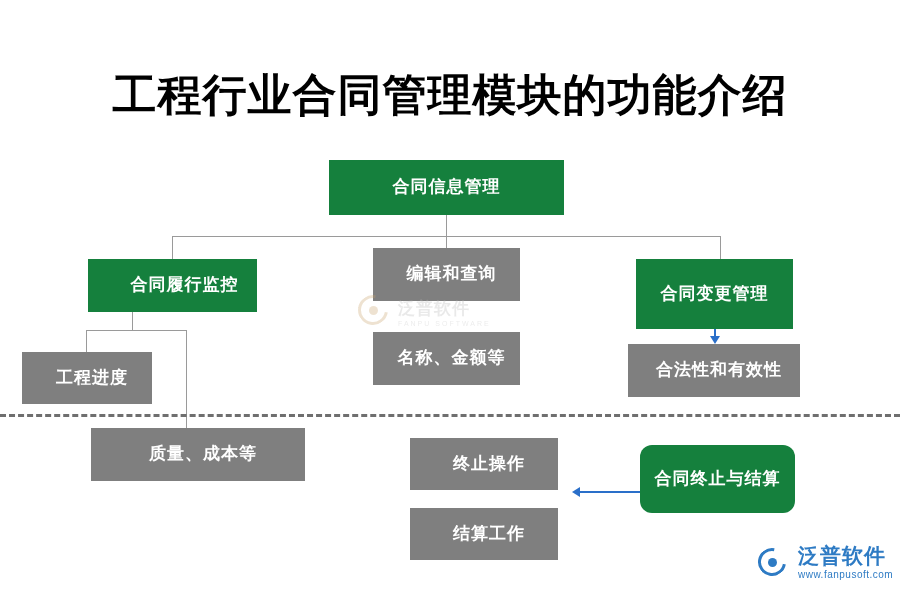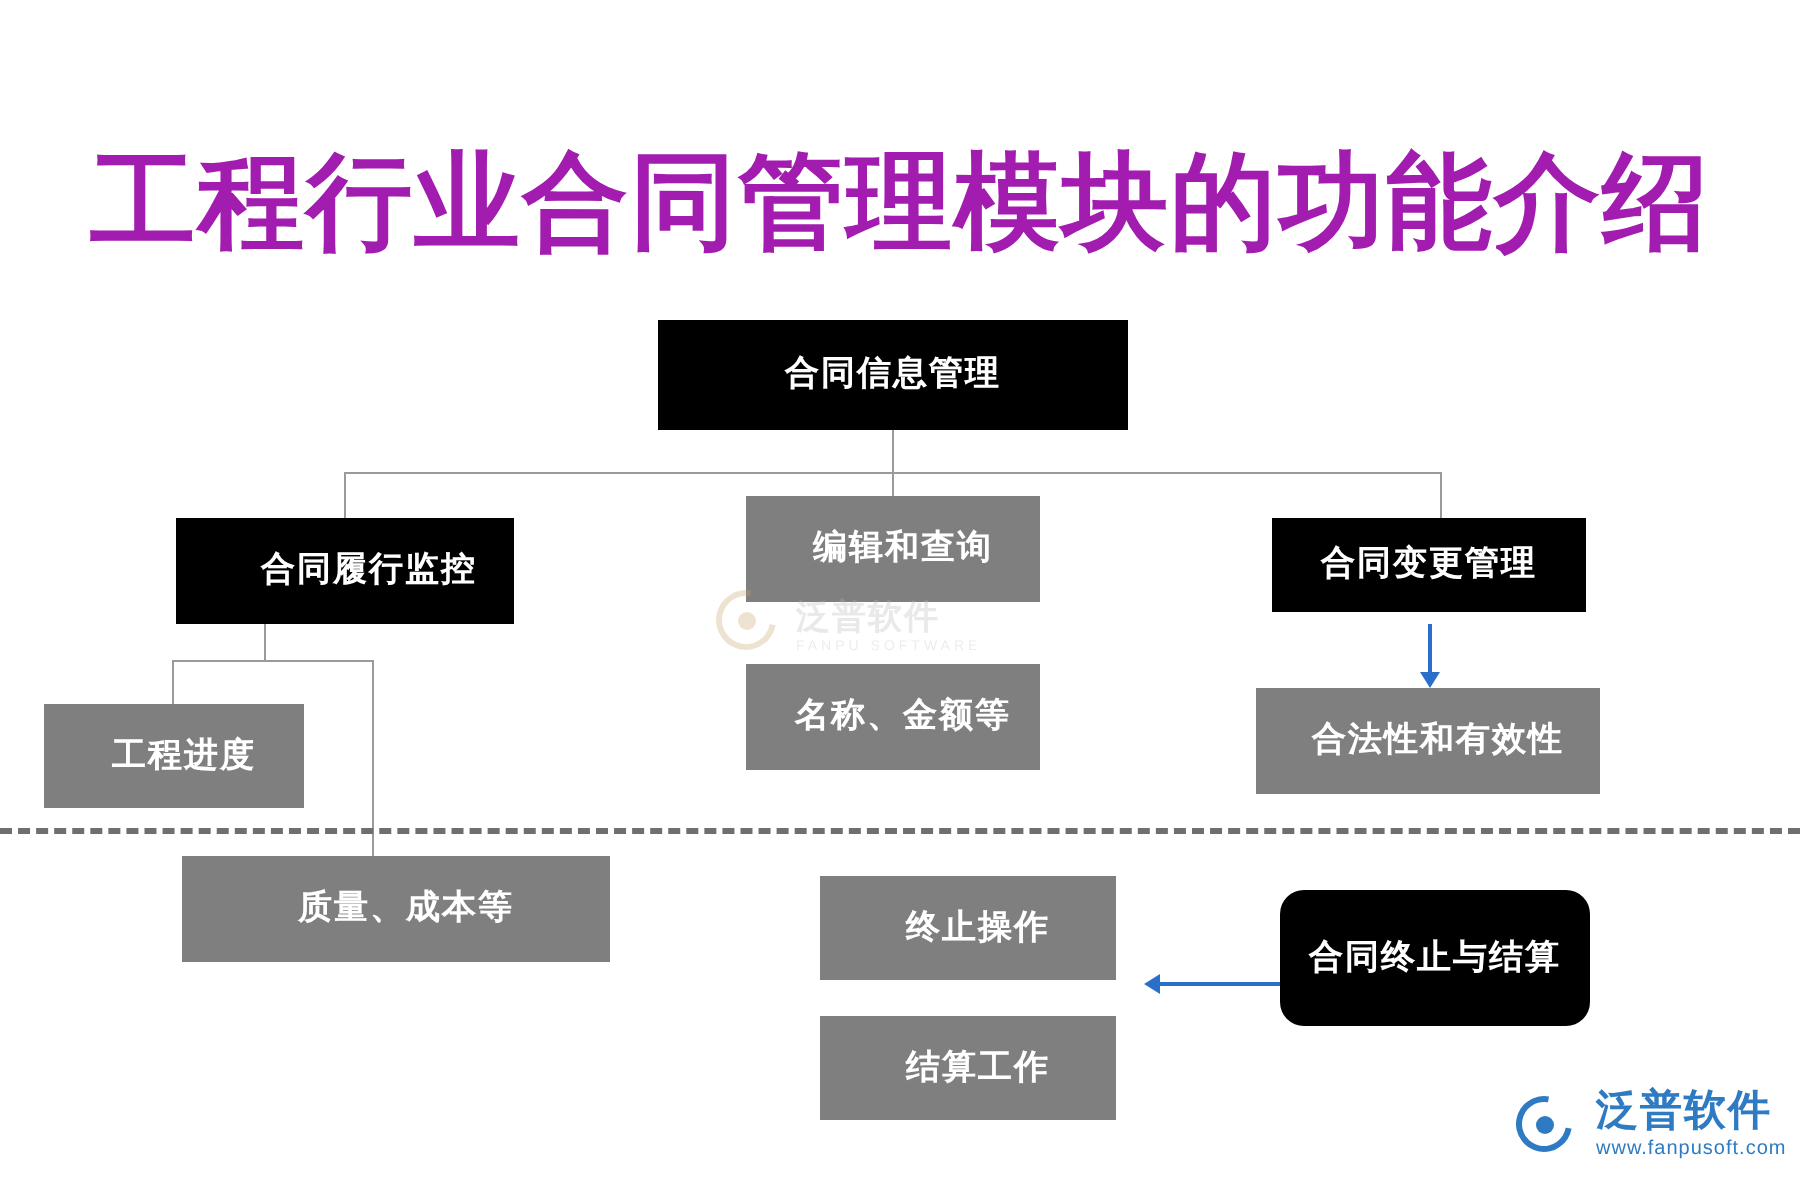--- a/index.html
+++ b/index.html
@@ -19,43 +19,43 @@
     height: 600px;
     background: #ffffff;
   }
   
   .title {
     position: absolute;
     left: 0;
     top: 66px;
     width: 900px;
     text-align: center;
-    font-size: 53px;
-    font-weight: bold;
-    color: #a21caf;
+    font-size: 44px;
+    font-weight: bold;
+    color: #000000;
     letter-spacing: 1px;
     font-family: "Liberation Serif", serif;
     white-space: nowrap;
   }
   
   .node {
     position: absolute;
     box-sizing: border-box;
     display: flex;
     align-items: center;
     justify-content: center;
     color: #ffffff;
     font-weight: bold;
     font-size: 17px;
     font-family: "Liberation Sans", sans-serif;
     letter-spacing: 1px;
     line-height: 1.2;
     text-align: center;
   }
-  .node.blue { background: #000000; }
+  .node.blue { background: #15803d; }
   .node.gray { background: #7f7f7f; padding-left: 10px; }
 
   
   .line {
     position: absolute;
     background: #9a9a9a;
   }
   .line.h { height: 1px; }
   .line.v { width: 1px; }
 
@@ -218,21 +218,21 @@
   </div>
 
   <div class="node blue" style="left:88px; top:259px; width:169px; height:53px;padding-left:24px;">
     <span>合同履行监控</span>
   </div>
 
   <div class="node gray" style="left:373px; top:248px; width:147px; height:53px;">
     <span>编辑和查询</span>
   </div>
 
-  <div class="node blue" style="left:636px; top:259px; width:157px; height:47px;">
+  <div class="node blue" style="left:636px; top:259px; width:157px; height:70px;">
     <span>合同变更管理</span>
   </div>
 
   <div class="node gray" style="left:22px; top:352px; width:130px; height:52px;">
     <span>工程进度</span>
   </div>
 
   <div class="node gray" style="left:373px; top:332px; width:147px; height:53px;justify-content:center;">
     <span>名称、金额等</span>
   </div>

